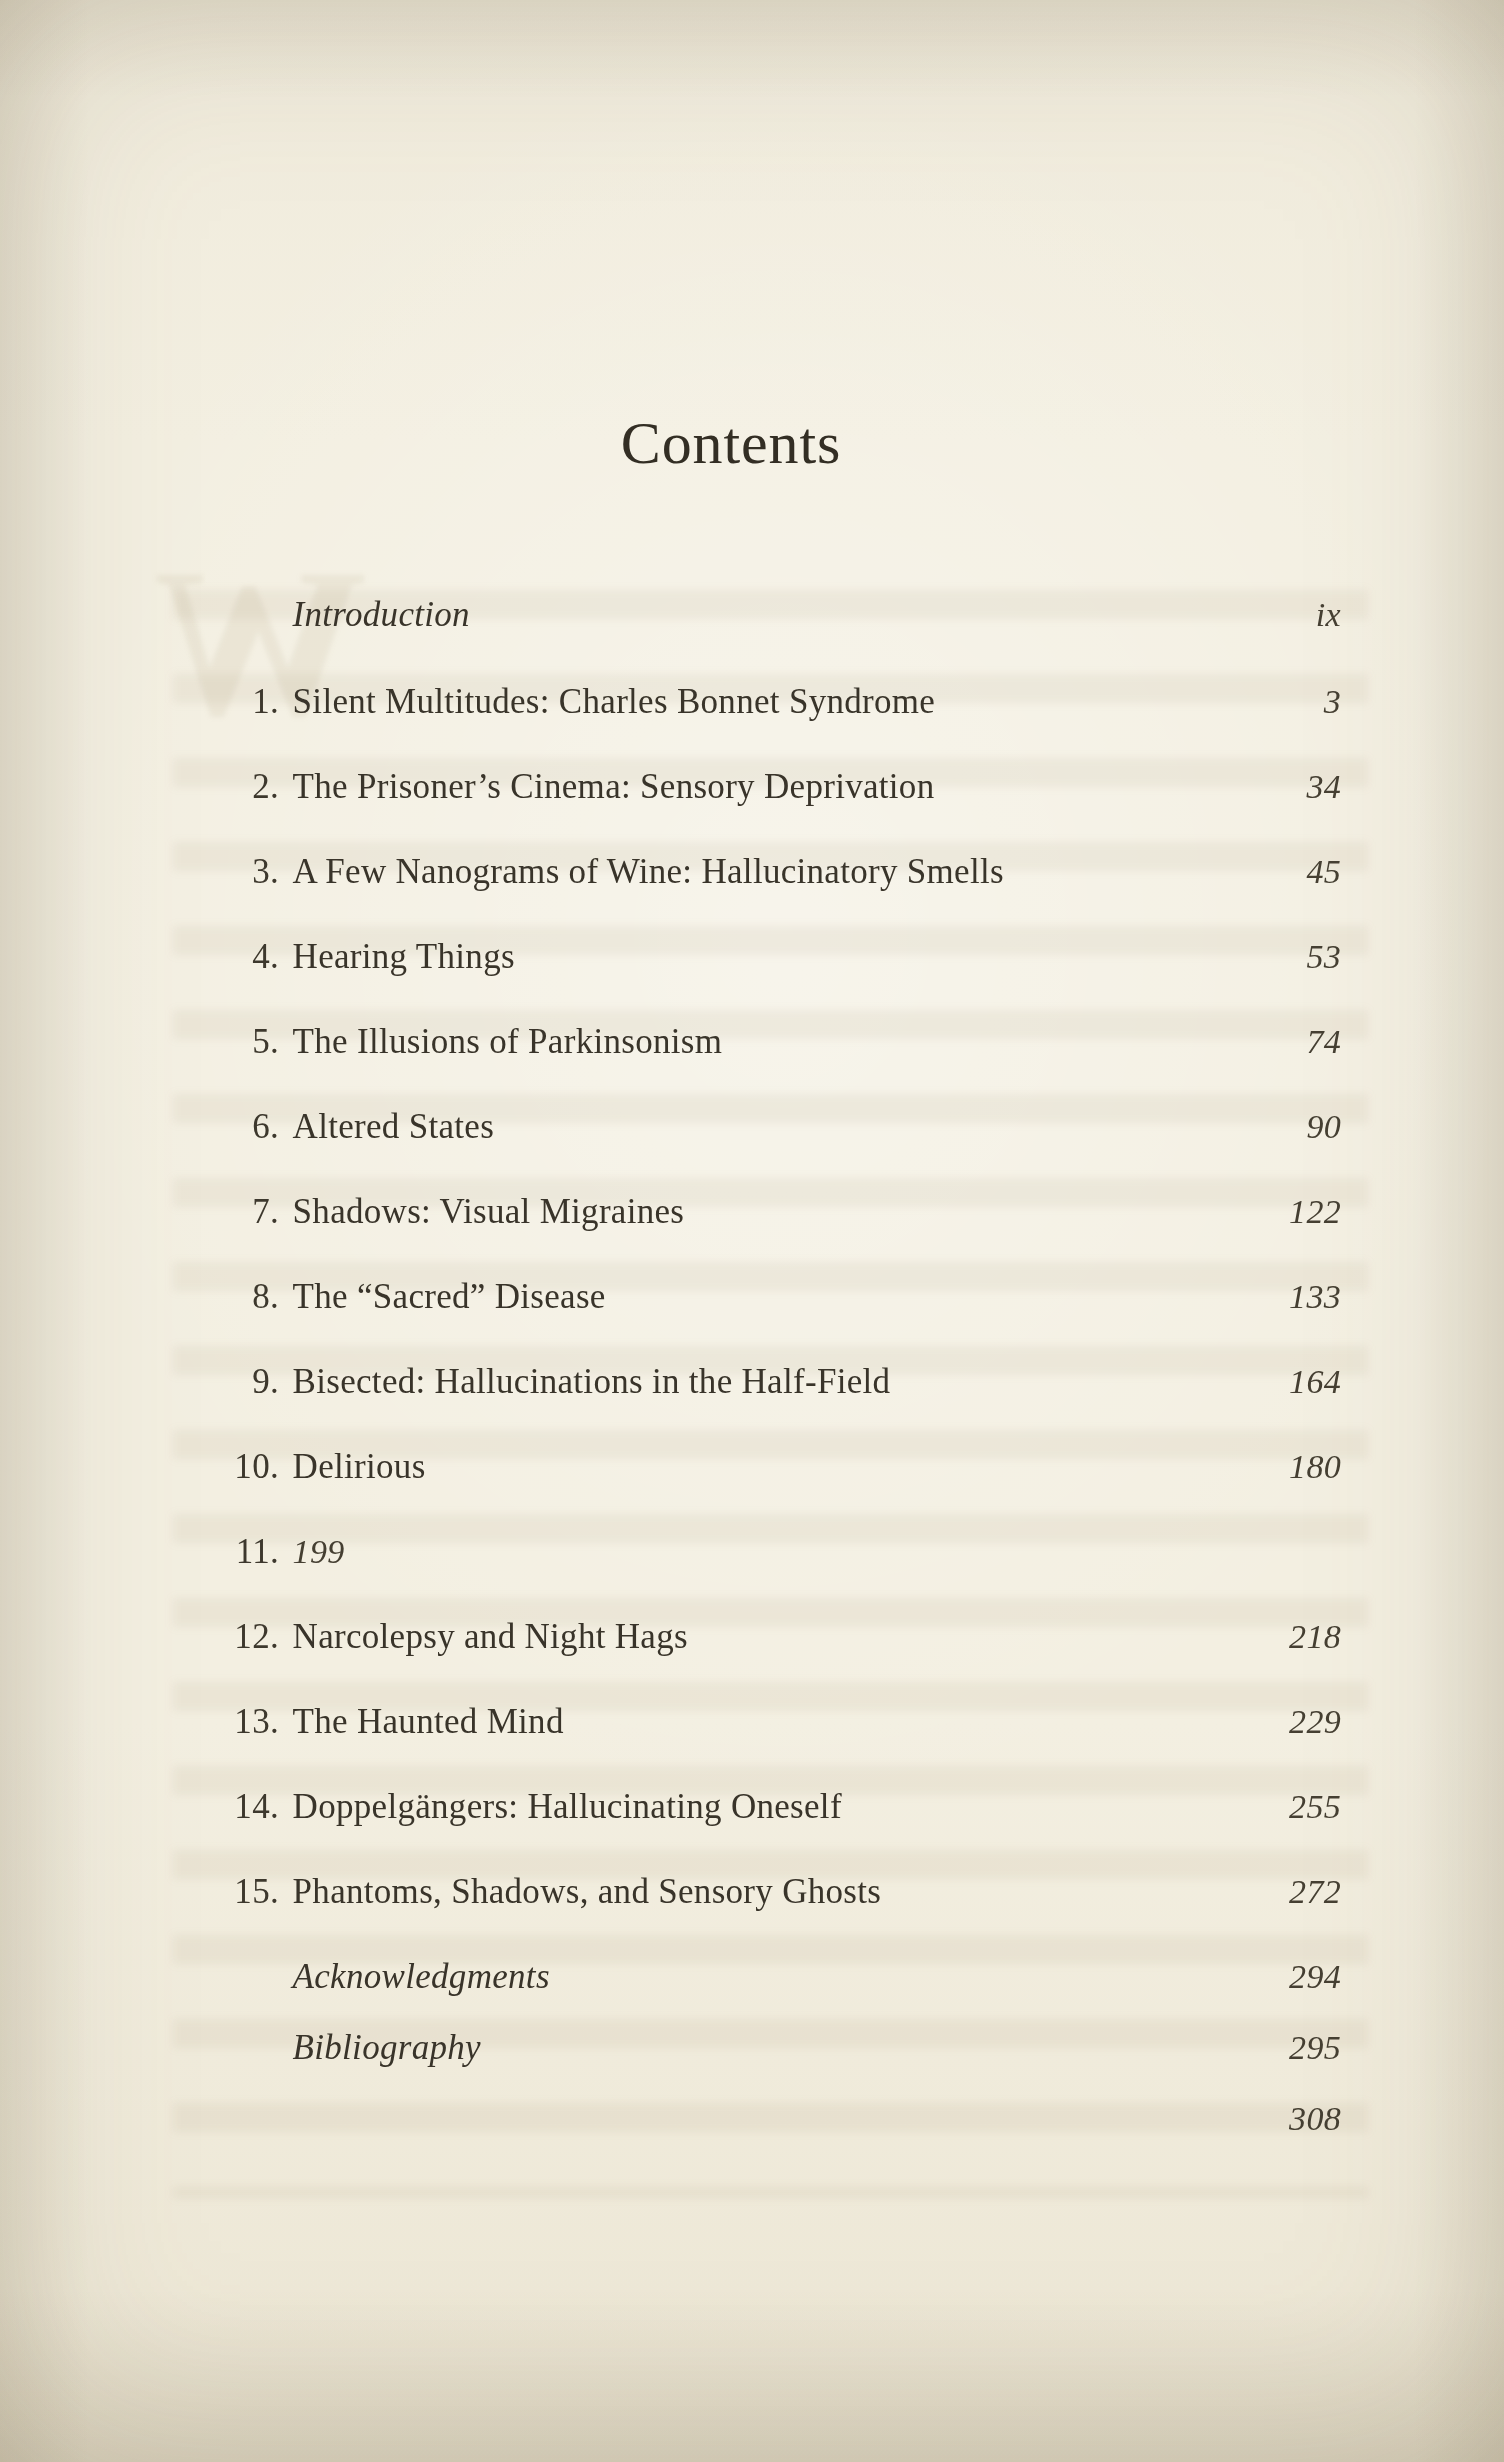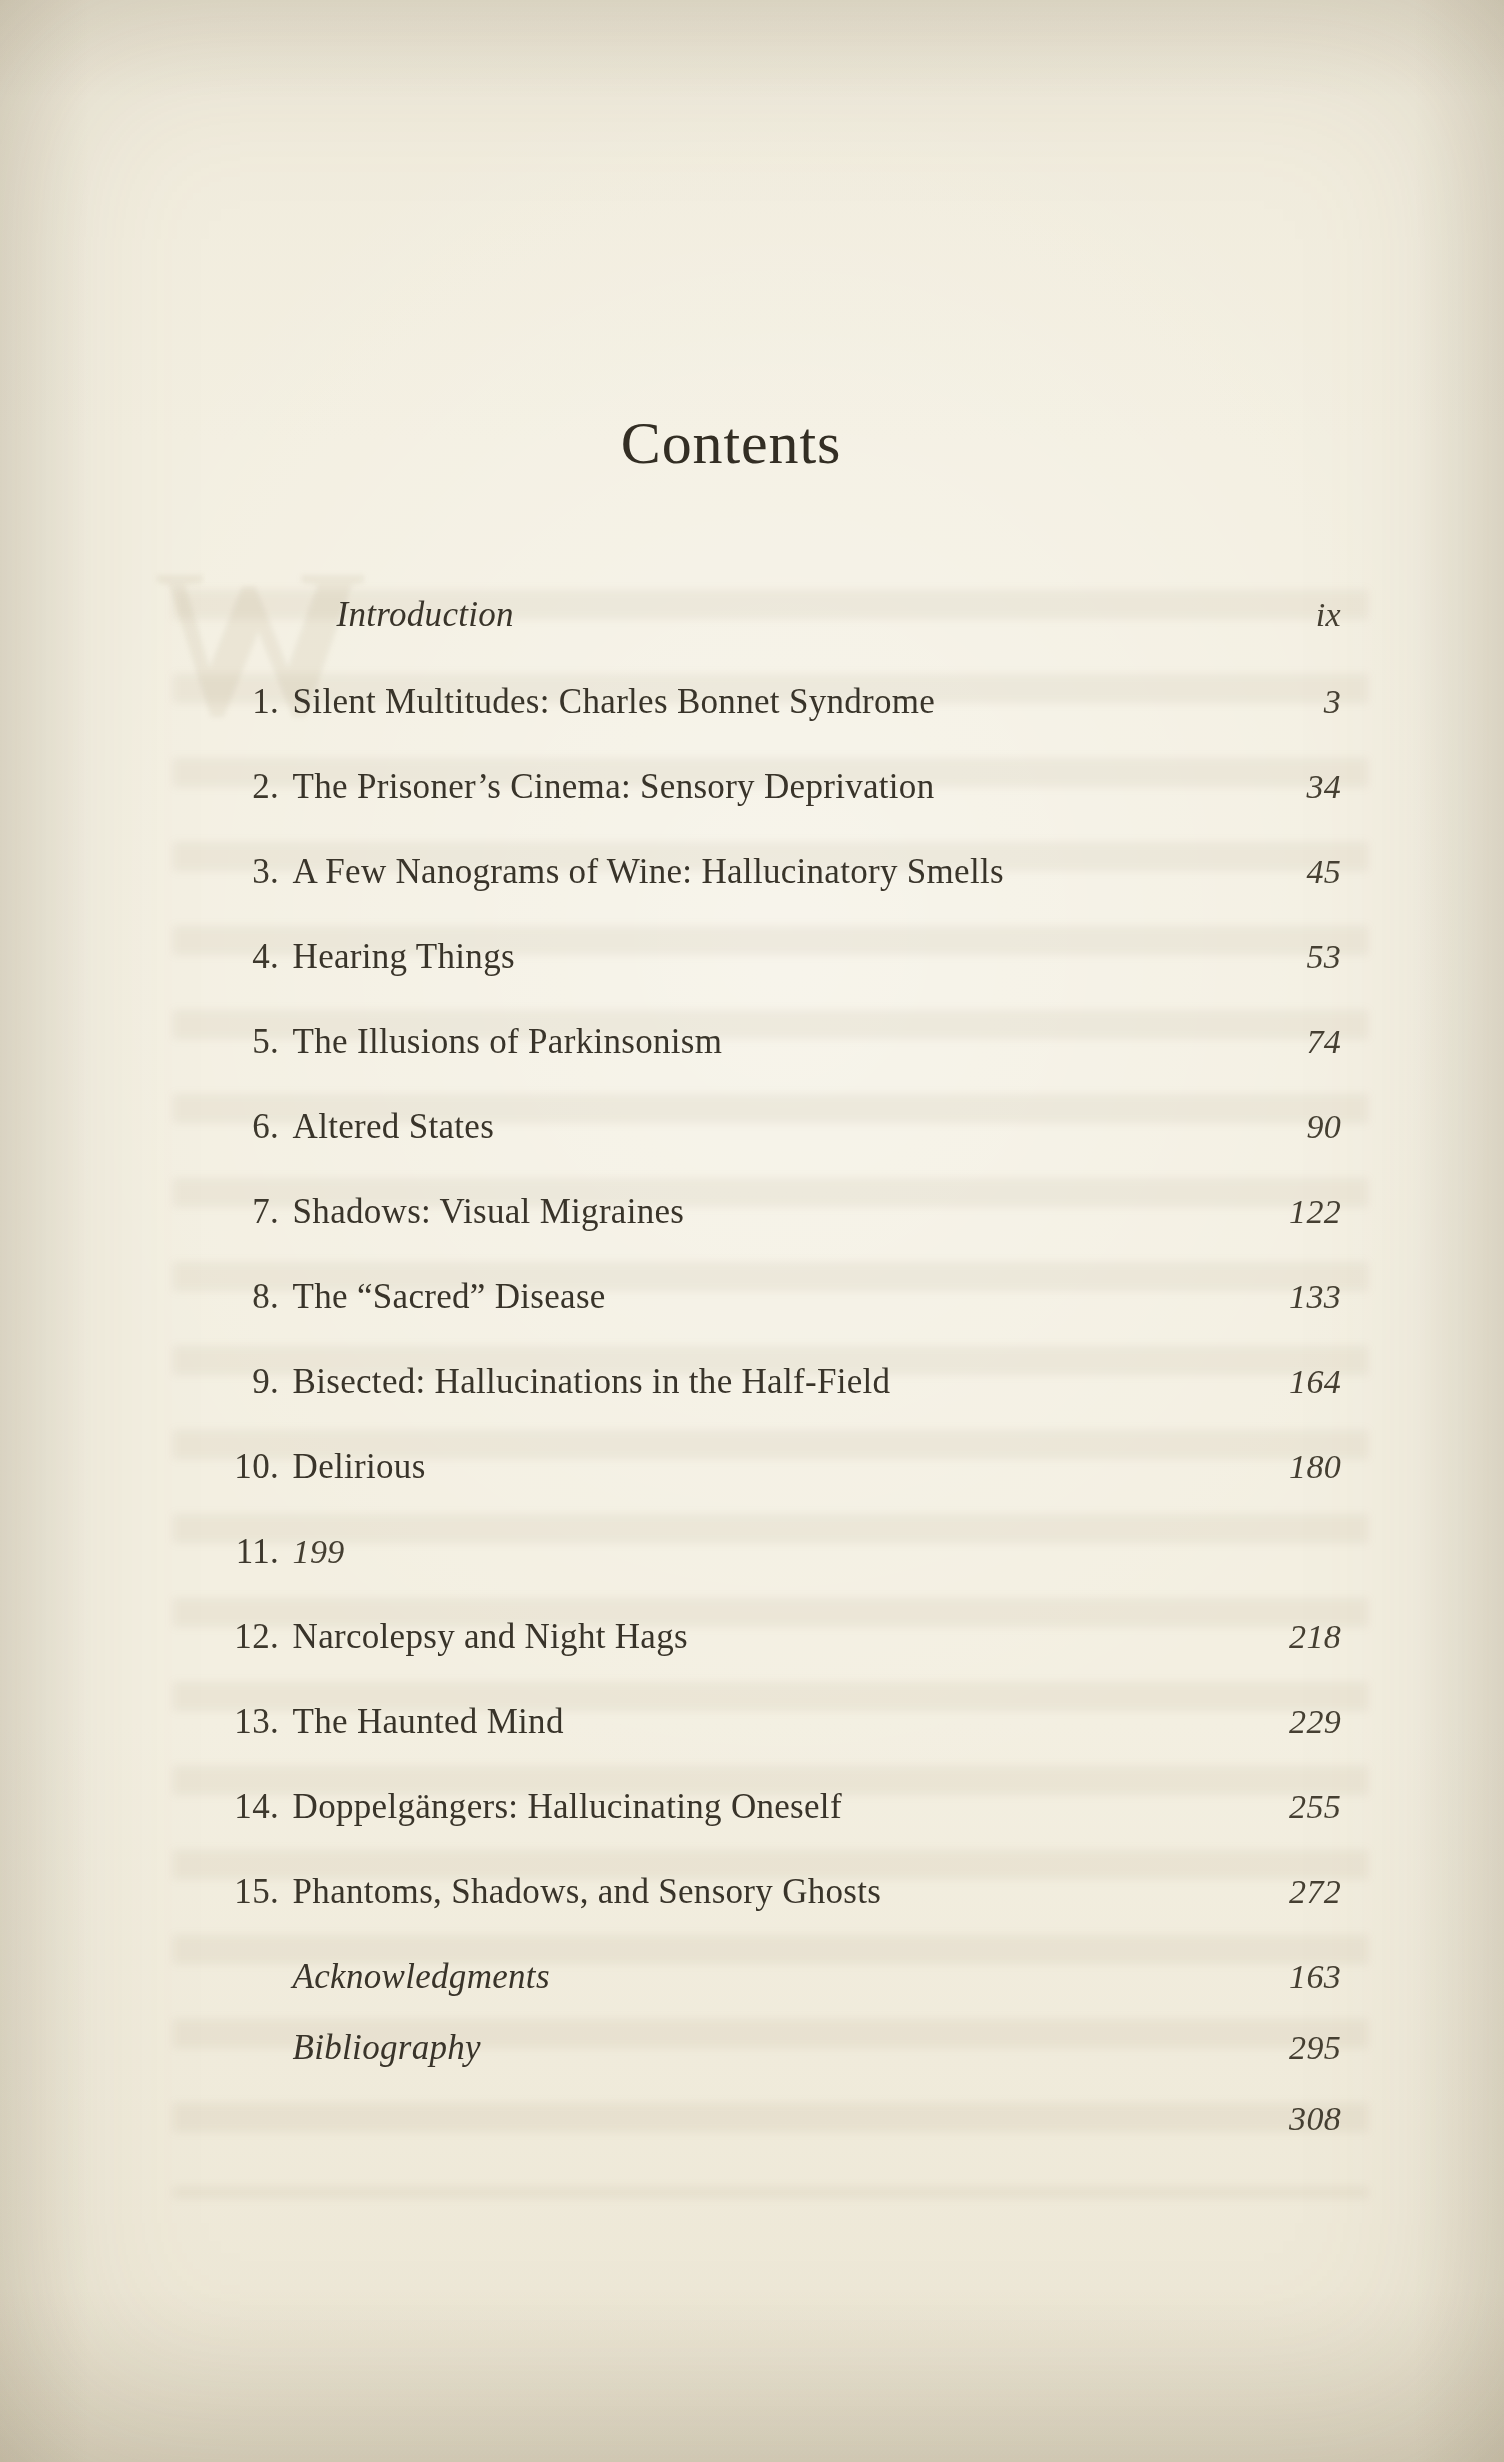--- a/index.html
+++ b/index.html
@@ -81,21 +81,21 @@
     width: 1126px;
   }
   .toc-row {
     display: flex;
     align-items: baseline;
     line-height: 42px;
     font-size: 35px;
     letter-spacing: 0.3px;
   }
   .toc-row.chapter { margin-bottom: 43px; }
-  .toc-row.front   { margin-bottom: 45px; gap: 44px; }
+  .toc-row.front   { margin-bottom: 45px; }
   .toc-row.back    { margin-bottom: 29px; justify-content: flex-end; }
   .toc-num {
     flex: none;
     width: 64px;
     text-align: right;
     margin-right: 13.6px;
     color: #3d382d;
   }
   .toc-title {
     flex: 1;
@@ -204,21 +204,21 @@
         <span class="toc-page">255</span>
       </div>
       <div class="toc-row chapter">
         <span class="toc-num">15.</span>
         <span class="toc-title">Phantoms, Shadows, and Sensory Ghosts</span>
         <span class="toc-page">272</span>
       </div>
       <div class="toc-row back">
         <span class="toc-num"></span>
         <span class="toc-title">Acknowledgments</span>
-        <span class="toc-page">163</span>
+        <span class="toc-page">294</span>
       </div>
       <div class="toc-row back">
         <span class="toc-num"></span>
         <span class="toc-title">Bibliography</span>
         <span class="toc-page">295</span>
       </div>
       <div class="toc-row back">
         <span class="toc-num"></span>
         <span class="toc-page">308</span>
       </div>

